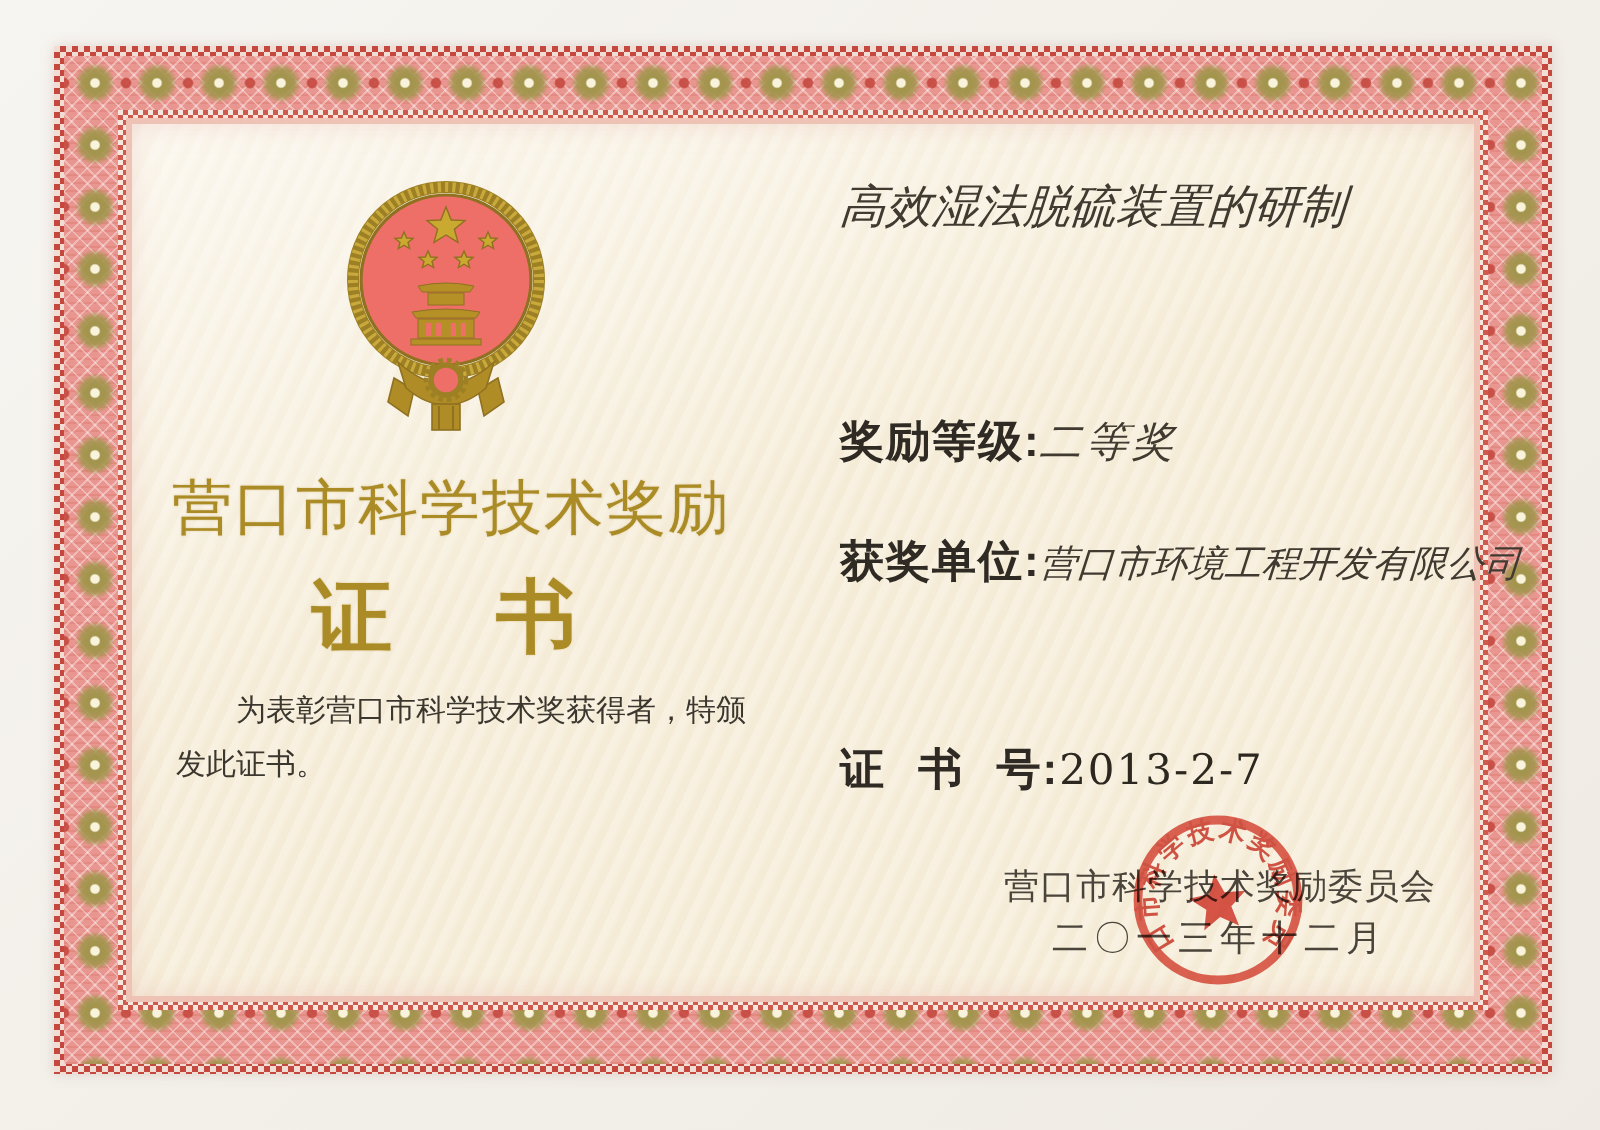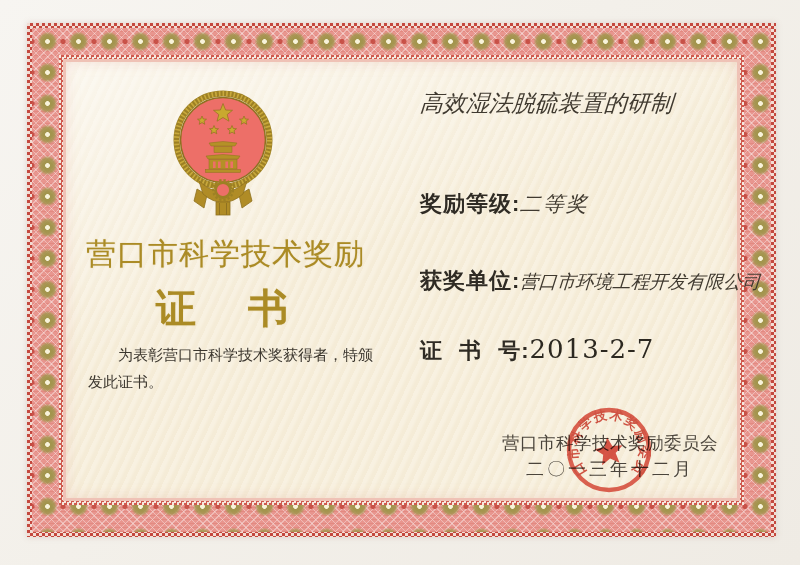--- a/index.html
+++ b/index.html
@@ -59,26 +59,26 @@
     font-size:15px;line-height:1.78;color:#3b362e;text-indent:2em;
   }
   
   .field-row{position:absolute;left:420px;white-space:nowrap;display:flex;align-items:baseline;}
   .field-label{font-size:22px;font-weight:bold;color:#2f2b24;letter-spacing:1px;}
   .hand{
     font-family:"DejaVu Serif","Liberation Serif",serif;font-style:italic;
     color:#403a30;display:inline-block;transform:skewX(-4deg);
   }
   .row-1{top:88px;}  .row-1 .hand{font-size:23px;}
-  .row-2{top:189px;} .row-2 .hand{font-size:21px;letter-spacing:2px;}
+  .row-2{top:206px;} .row-2 .hand{font-size:21px;letter-spacing:2px;}
   .row-3{top:238px;margin-top:28px;} .row-3 .hand{font-size:18.5px;}
   .row-4{top:334px;} .row-4 .field-label{word-spacing:9px;}
   .serial{
     font-family:"DejaVu Serif","Liberation Serif",serif;
-    font-size:26px;color:#2c2820;letter-spacing:1px;
+    font-size:21px;color:#2c2820;letter-spacing:1px;margin-top:39px;
   }
   
   .issuer{
     position:absolute;left:455px;top:431px;width:310px;text-align:center;
     font-size:17.5px;color:#4a443b;letter-spacing:.5px;z-index:2;
   }
   .issue-date{
     position:absolute;left:455px;top:457px;width:310px;text-align:center;
     font-size:18px;color:#4a443b;letter-spacing:3px;z-index:2;
   }

